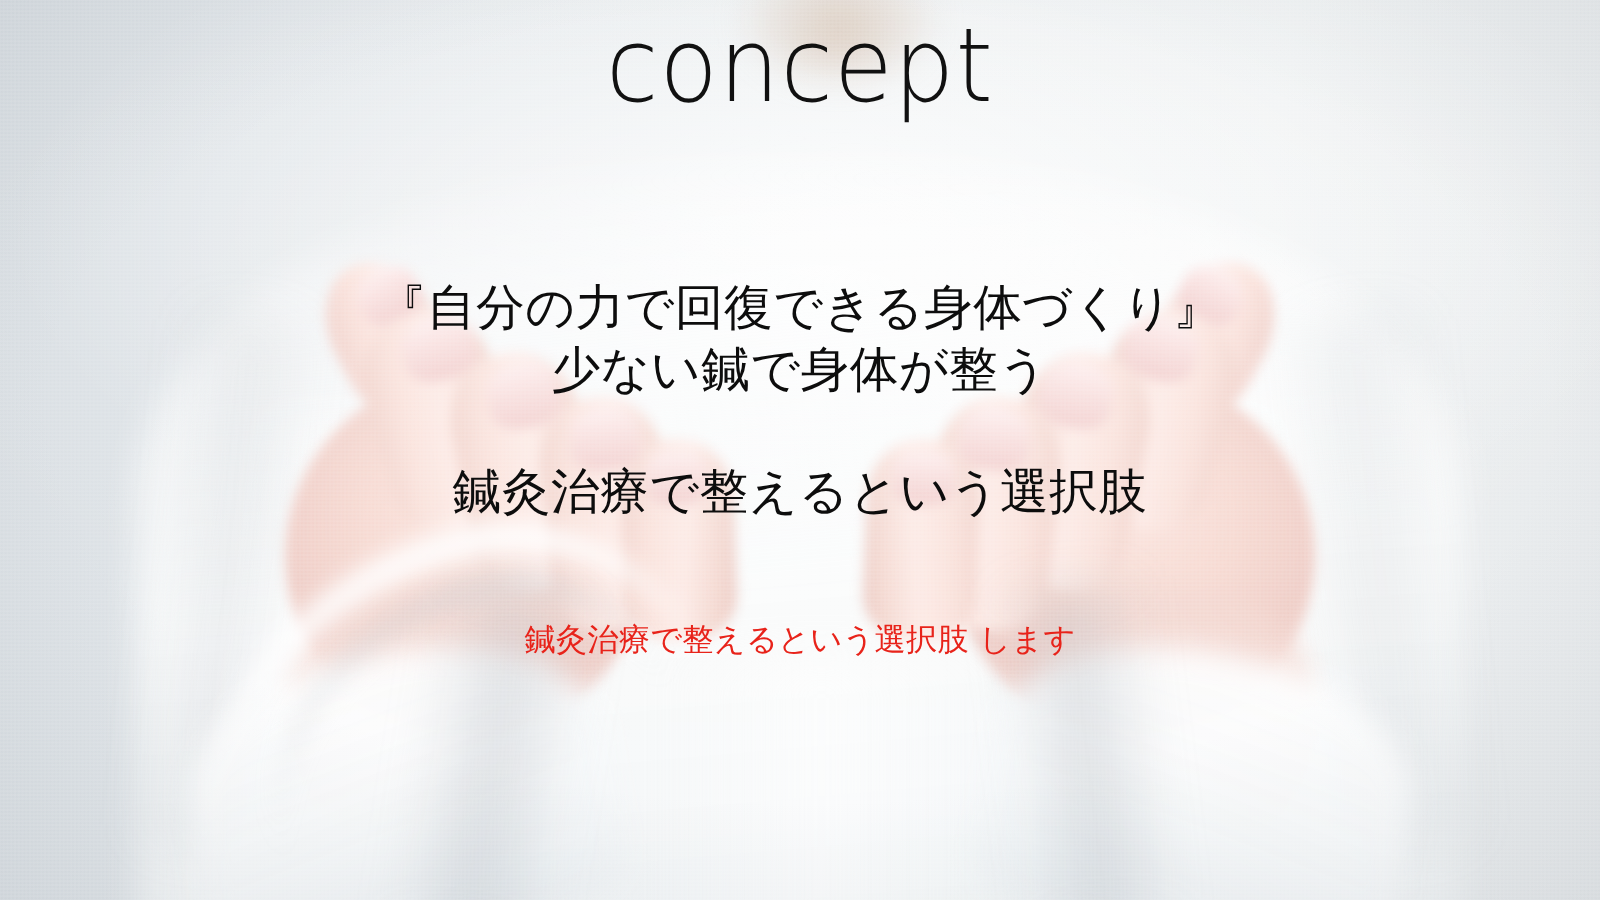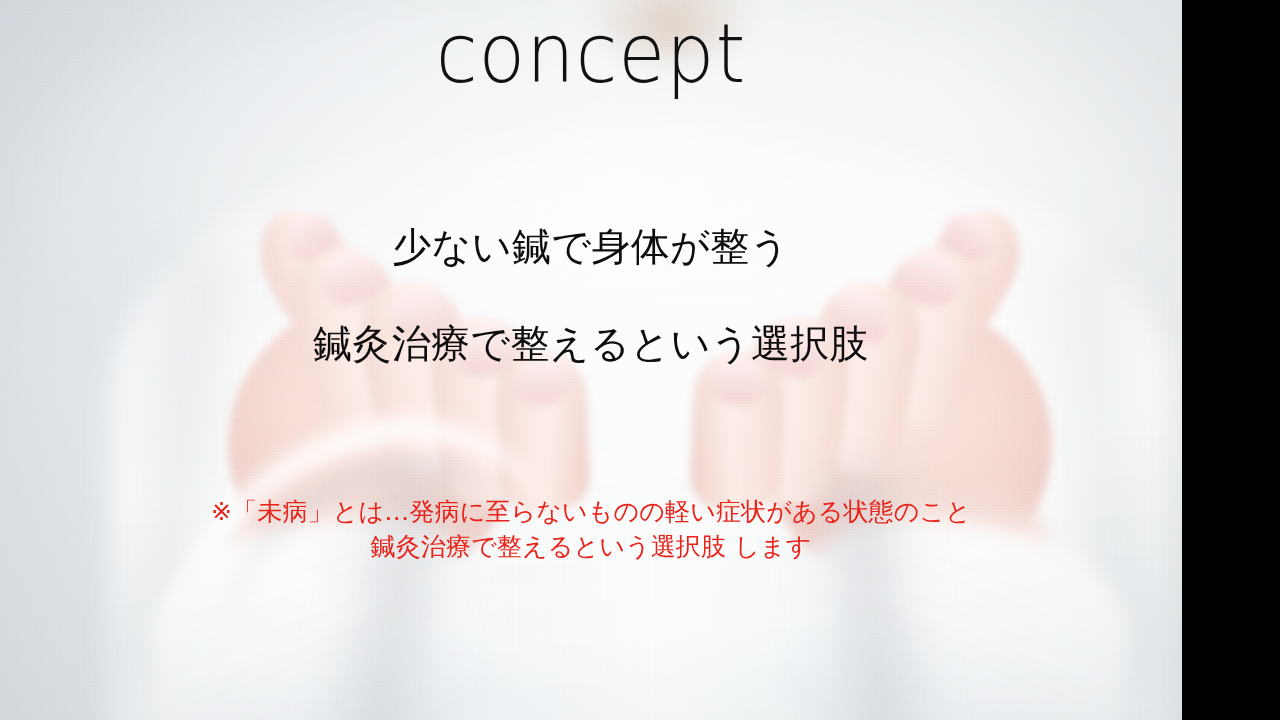--- a/index.html
+++ b/index.html
@@ -3,21 +3,21 @@
 <meta charset="utf-8">
 <title>concept</title>
 <style>
   html, body {
     margin: 0;
     padding: 0;
     background: #000;
   }
   #slide {
     position: relative;
-    width: 1182px;
+    width: 1280px;
     height: 720px;
     overflow: hidden;
     font-family: "Liberation Sans", "DejaVu Sans", sans-serif;
     background: #e2e7ea;
   }
 
   
   #photo {
     position: absolute;
     inset: 0;
@@ -301,24 +301,24 @@
     <div class="bg-vig"></div>
     <div class="soft-wash"></div>
     <div class="grain"></div>
   </div>
 
   <div id="text-layer">
 
     <div class="title">concept</div>
 
     <div class="body-block">
+      <div class="bline">『自分の力で回復できる身体づくり』</div>
       <div class="bline">少ない鍼で身体が整う</div>
       <div class="bgap"></div>
       <div class="bline">鍼灸治療で整えるという選択肢</div>
     </div>
 
     <div class="note-block">
-      <div class="nline">※「未病」とは…発病に至らないものの軽い症状がある状態のこと</div>
       <div class="nline">鍼灸治療で整えるという選択肢 します</div>
     </div>
 
   </div>
 </div>
 
 </body></html>

